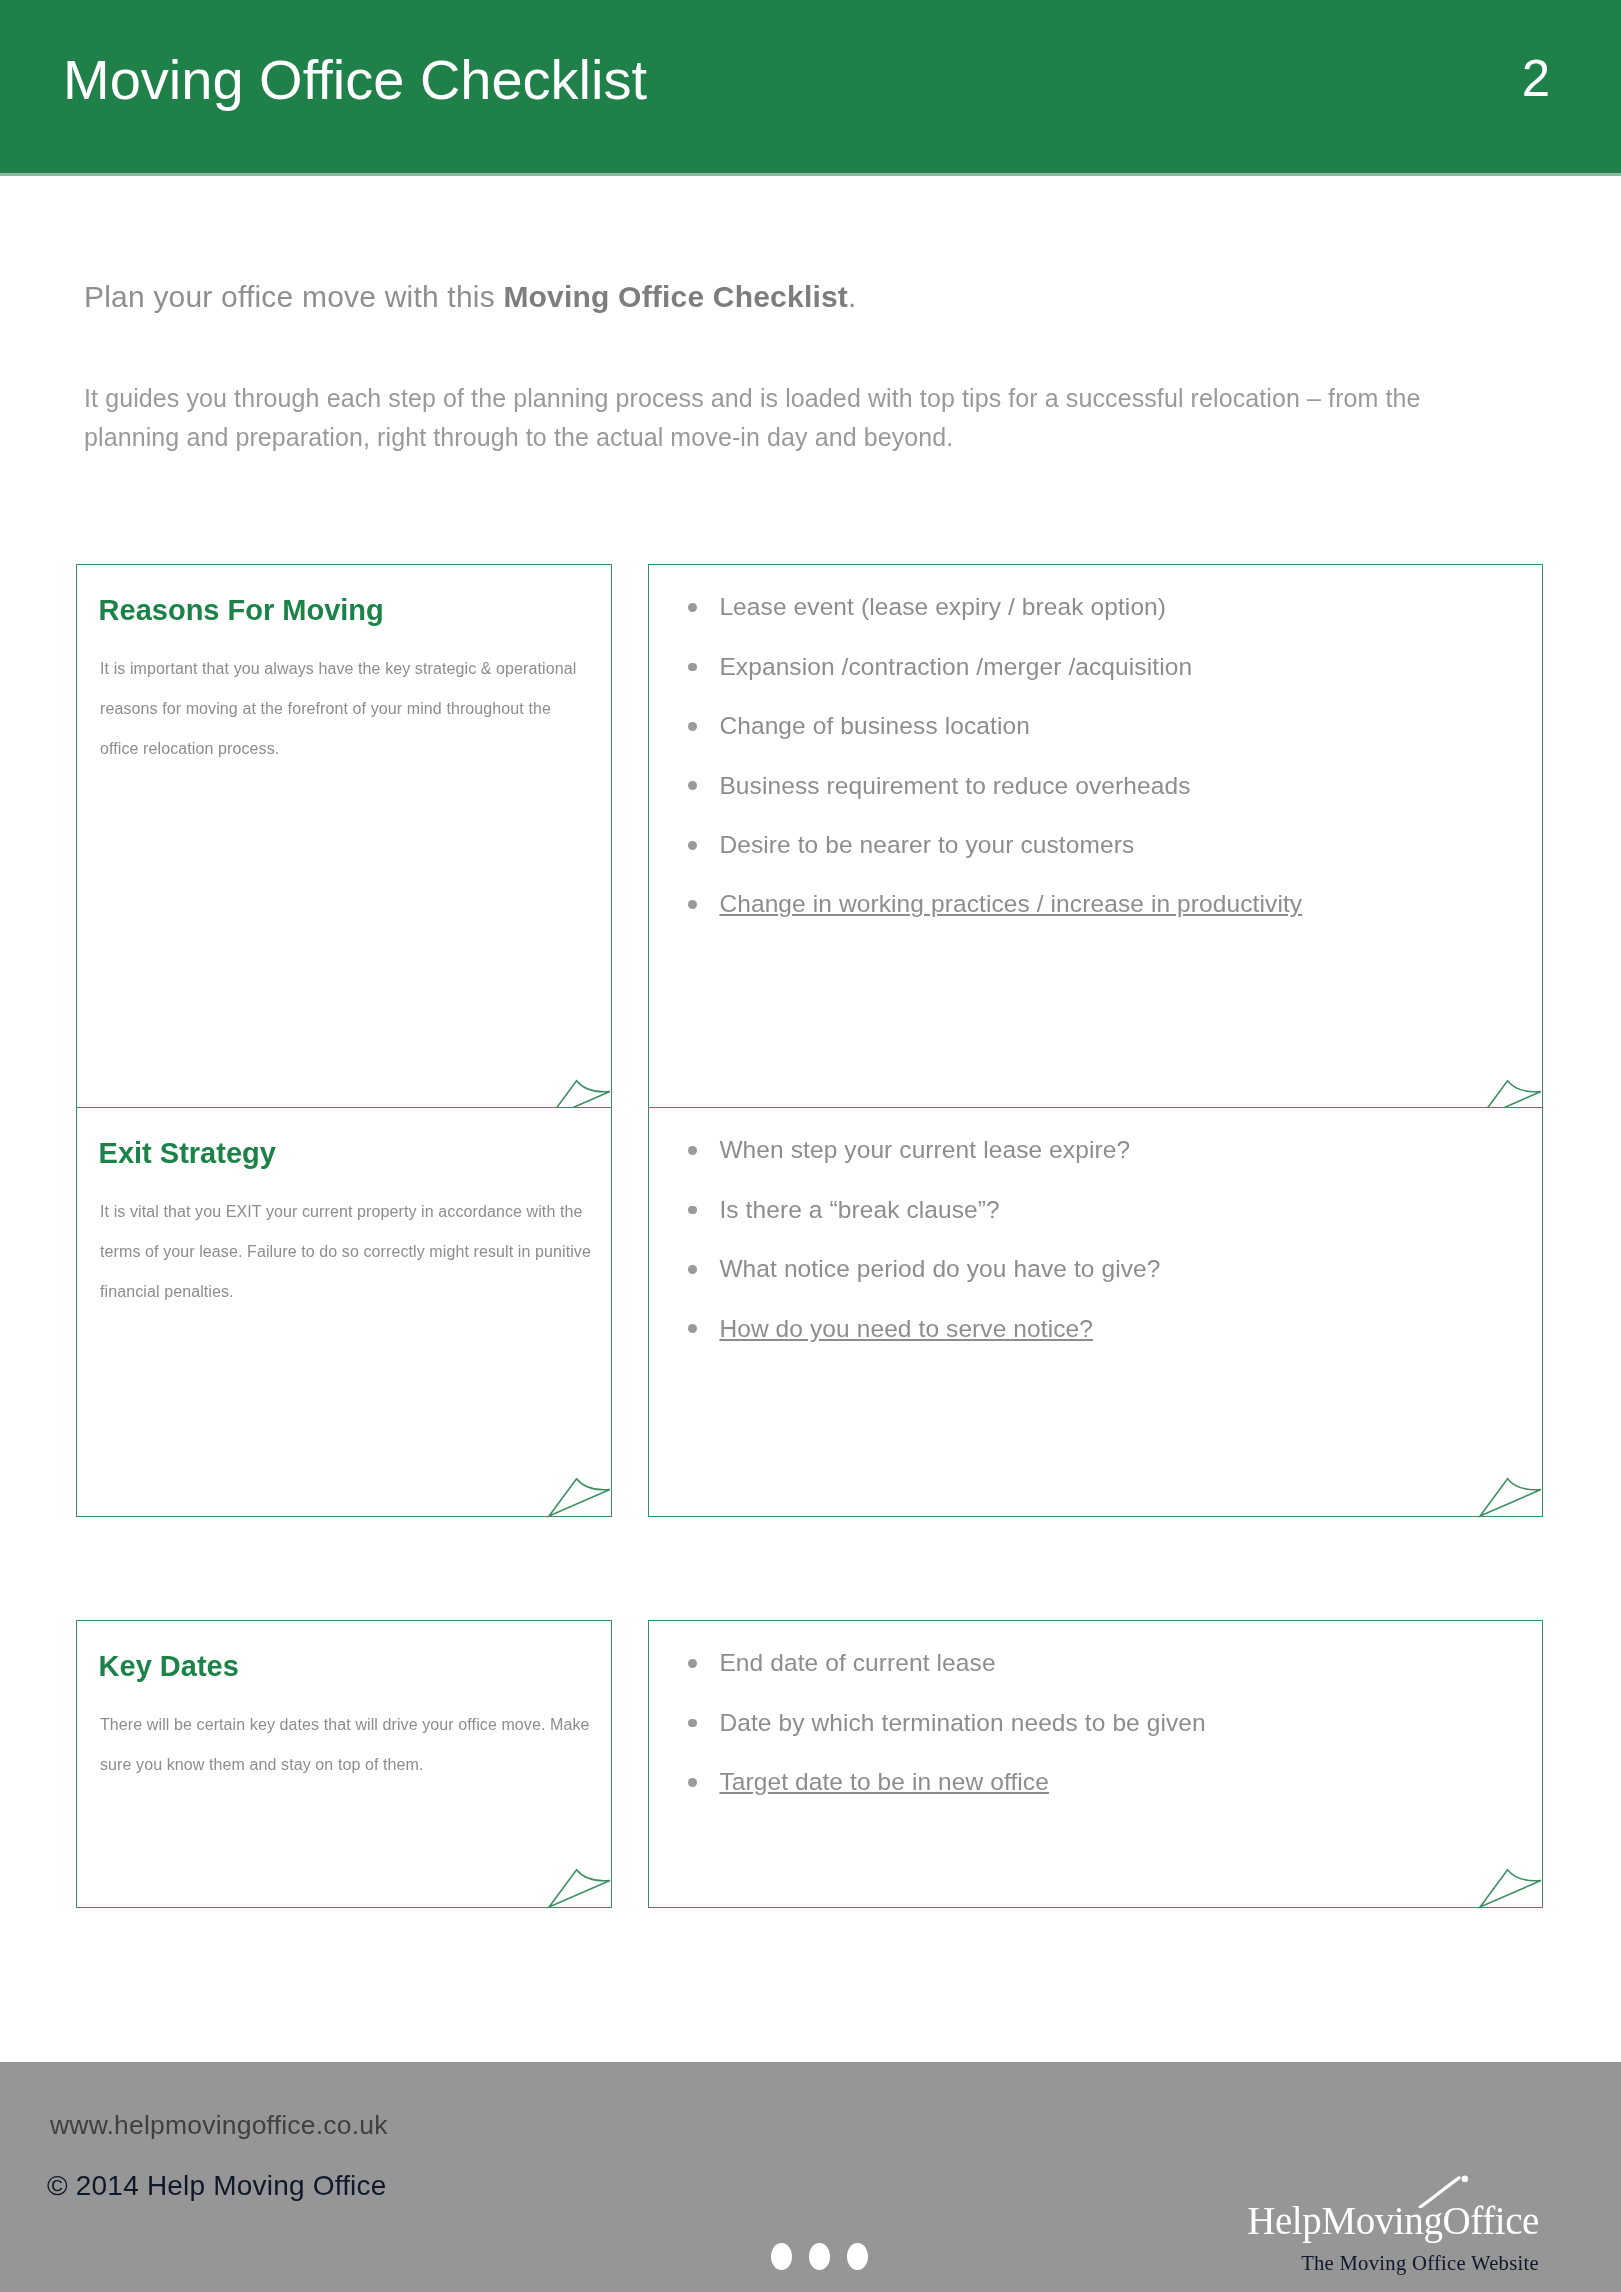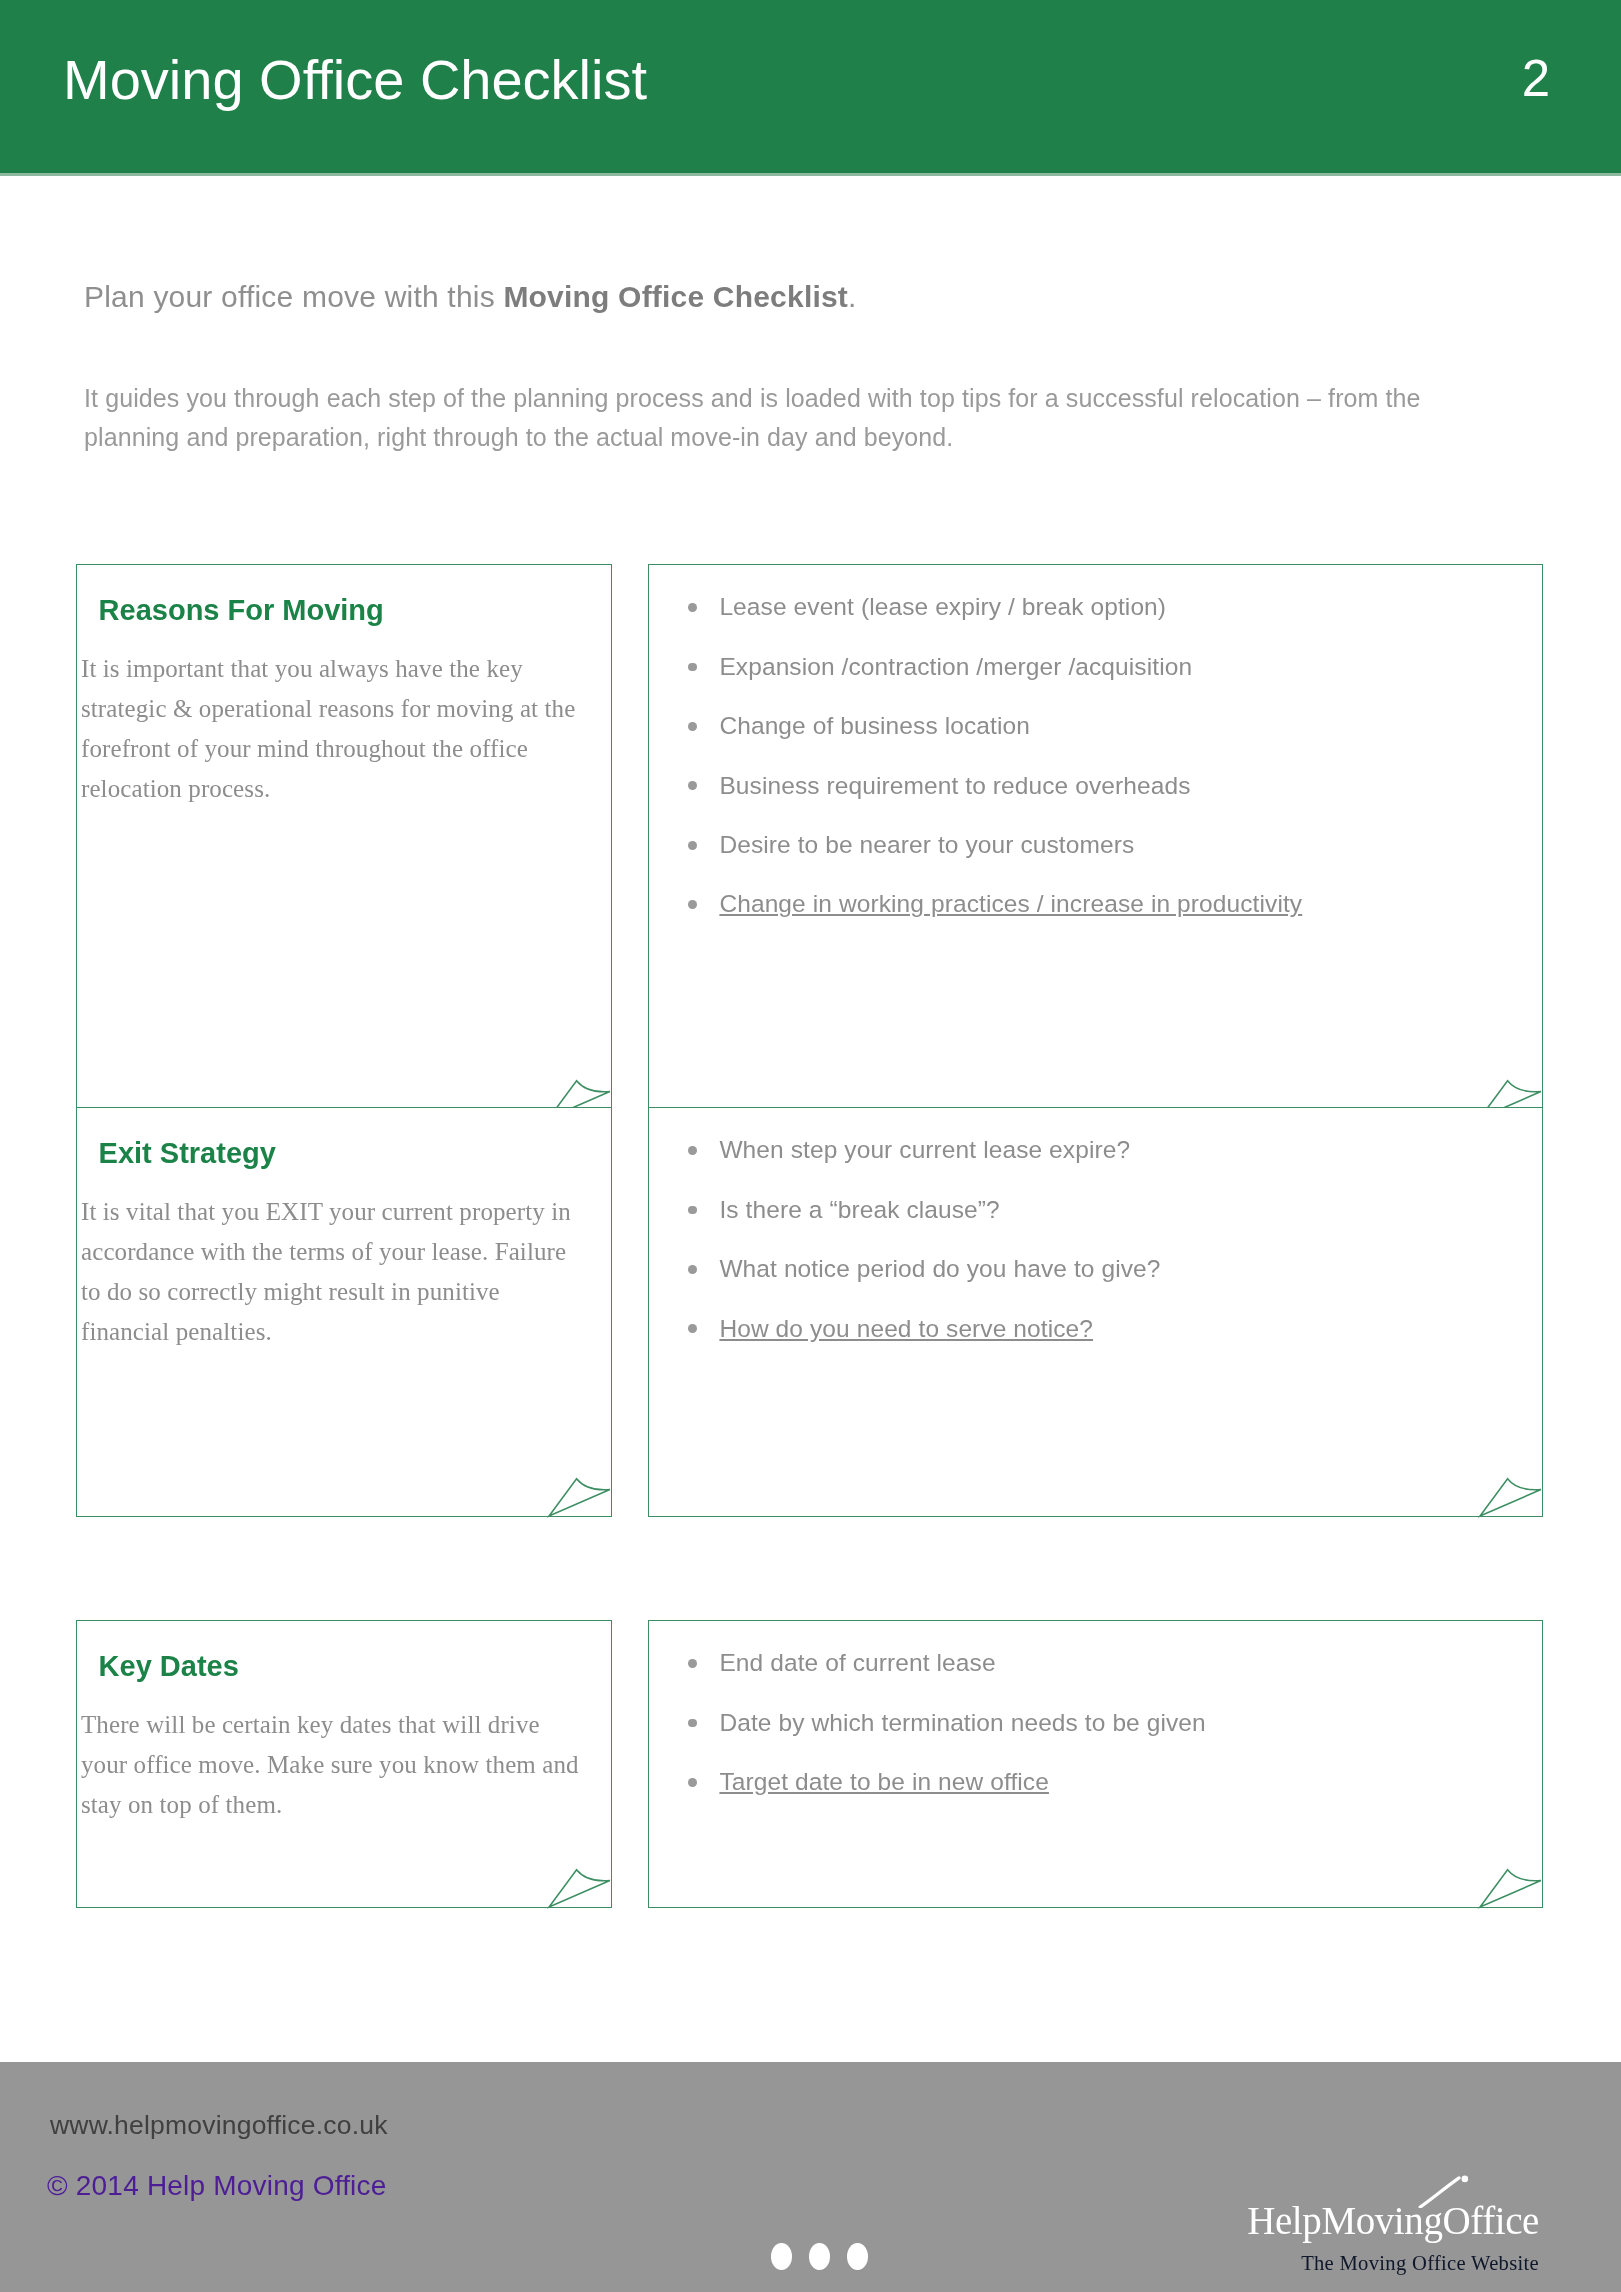--- a/index.html
+++ b/index.html
@@ -113,28 +113,27 @@
     left: 21.6px;
     top: 29px;
     font-size: 29px;
     font-weight: 700;
     color: #1c8348;
     letter-spacing: 0px;
     white-space: nowrap;
   }
   .card-body {
     position: absolute;
-    left: 4px;
+    left: 23px;
     top: 84px;
     right: 19.6px;
-    font-size: 25px;
+    font-size: 16px;
     line-height: 40px;
     color: #8d8d8d;
     letter-spacing: 0.1px;
-    font-family: Liberation Serif, serif;
   }
 
   
   .curl {
     position: absolute;
     right: -1px;
     bottom: -2px;
     width: 65px;
     height: 53px;
     overflow: visible;
@@ -188,21 +187,21 @@
     font-size: 26.5px;
     color: #404040;
     letter-spacing: 0.2px;
     white-space: nowrap;
   }
   .footer-copy {
     position: absolute;
     left: 47px;
     top: 108px;
     font-size: 28px;
-    color: #4c1d95;
+    color: #0f172a;
     letter-spacing: 0.2px;
     white-space: nowrap;
   }
   .footer-dots {
     position: absolute;
     left: 771px;
     top: 181px;
     display: flex;
     gap: 17.6px;
   }

